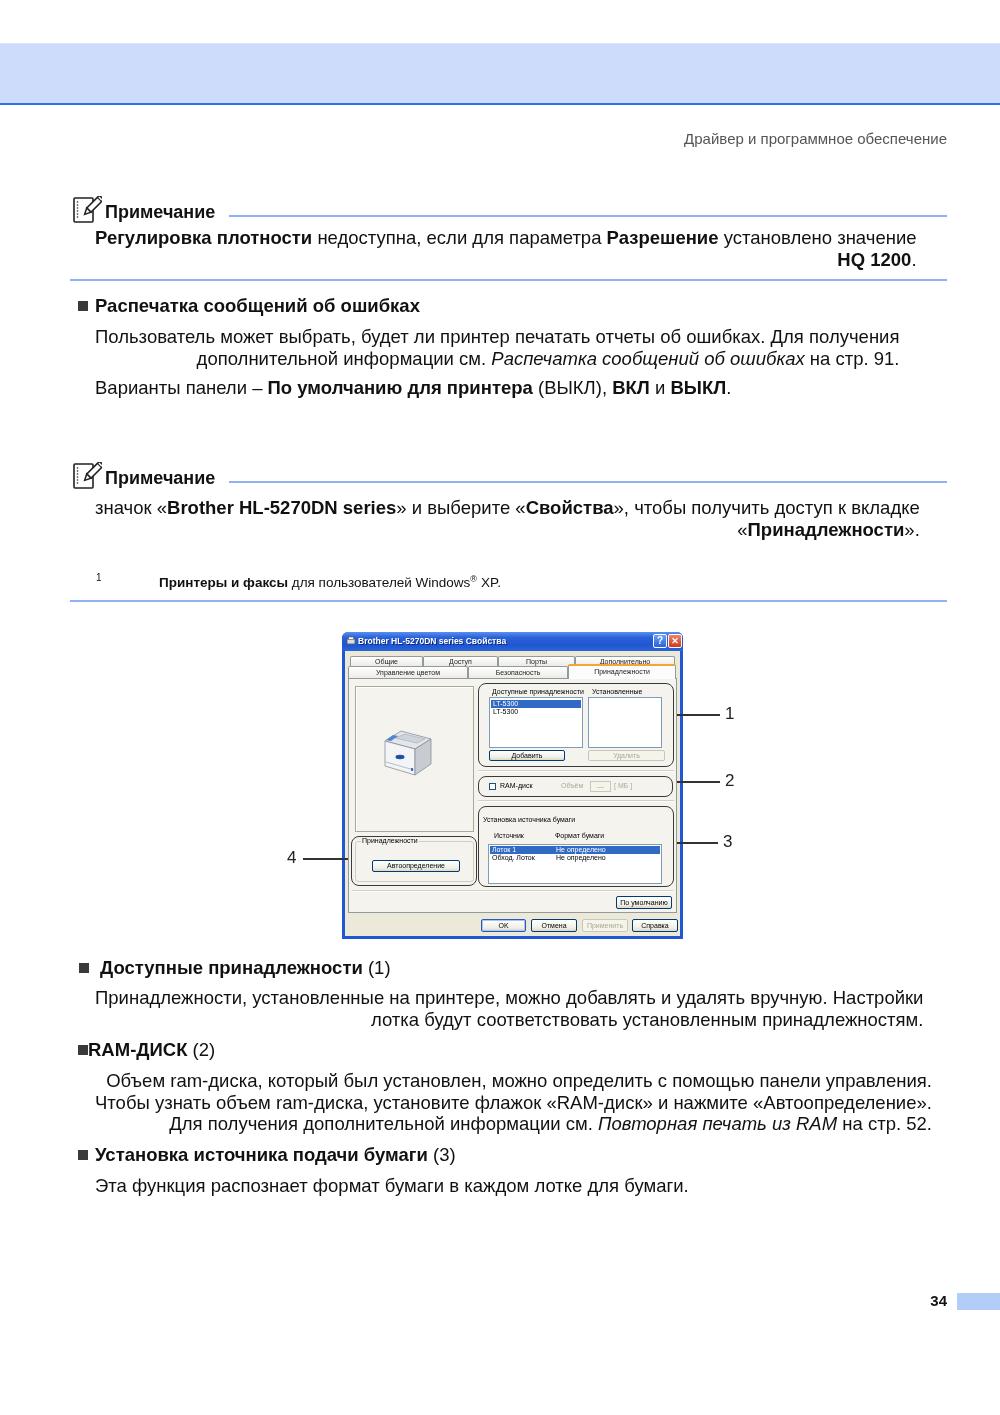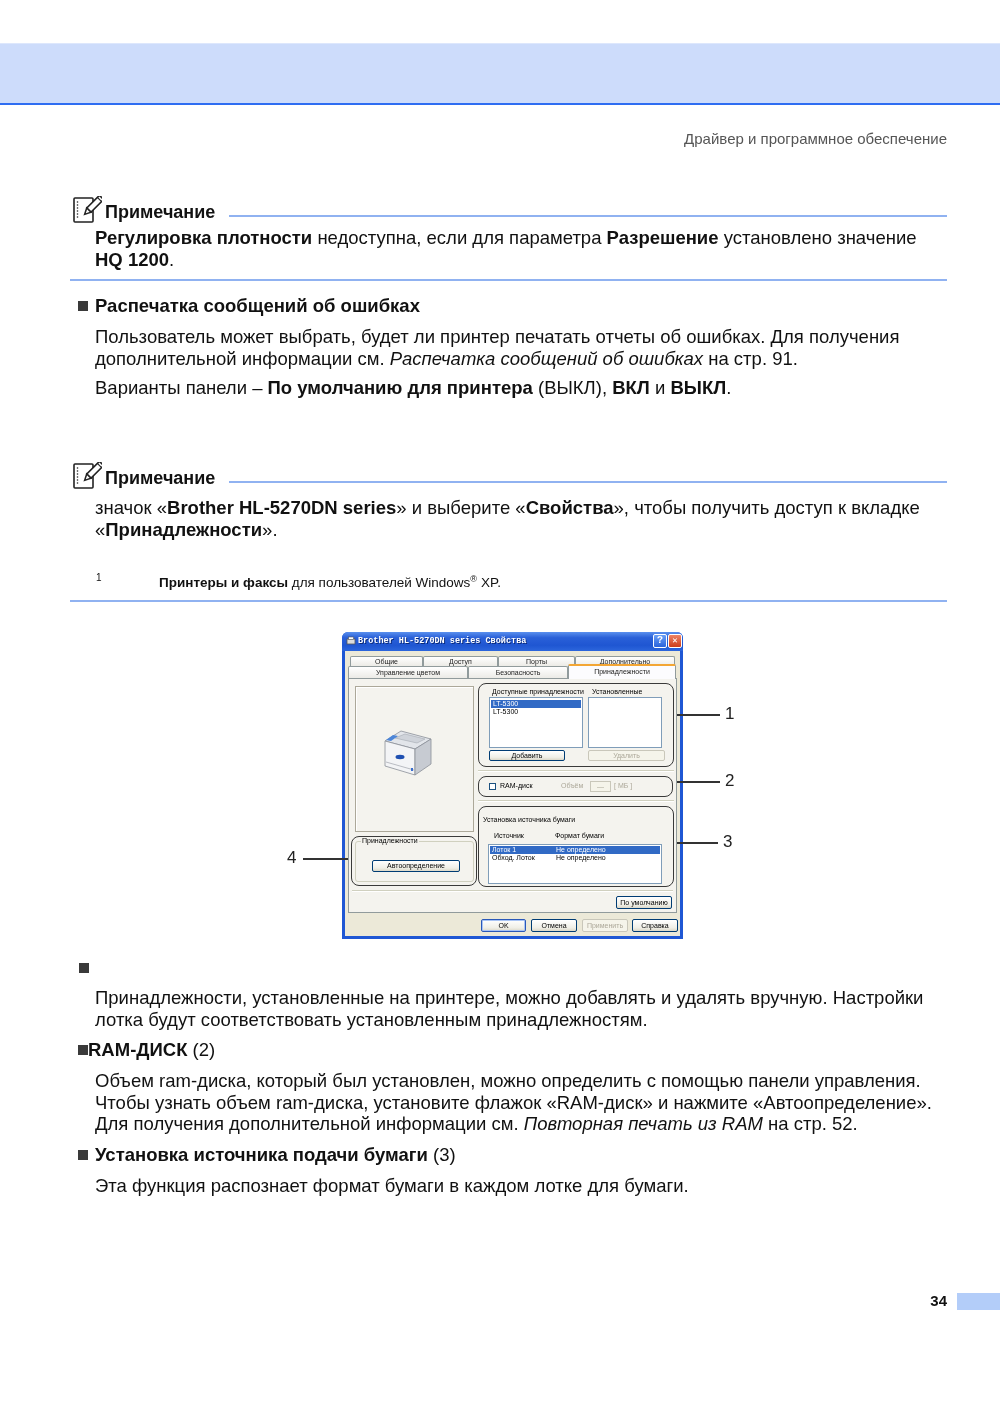--- a/index.html
+++ b/index.html
@@ -6,35 +6,35 @@
 *{box-sizing:border-box;}
 html,body{margin:0;padding:0;background:#fff;}
 #page{position:relative;width:1000px;height:1415px;overflow:hidden;font-family:"Liberation Sans",sans-serif;color:#111;background:#fff;}
 .abs{position:absolute;}
 .band{left:0;top:43px;width:1000px;height:62px;background:var(--band);border-top:1px solid #dde7fc;border-bottom:2px solid var(--accent);}
 .running{right:53px;top:130px;font-size:15px;line-height:18px;color:#555;white-space:nowrap;}
 .note-icon{width:29px;height:28px;}
 .note-title{font-size:18px;font-weight:bold;line-height:22px;white-space:nowrap;color:#111;}
 .rule{height:2px;background:var(--rule);}
 .textblock{font-size:18.5px;line-height:21.5px;white-space:nowrap;color:#111;}
-.textblock .line{height:21.5px;}
+.textblock .line{height:21.5px;text-align:right;}
 .b{font-weight:bold;}
 .i{font-style:italic;}
 .sup{font-size:0.68em;vertical-align:super;line-height:0;}
 .bullet{width:10px;height:10px;background:#3a3a3a;}
 .section-title{font-size:19.5px;font-weight:bold;line-height:22px;white-space:nowrap;color:#111;}
 .footnote{font-size:13.5px;line-height:16px;padding-left:40px;}
 .footnote .line{height:16px;}
 .fn-marker{font-size:10px;line-height:12px;color:#111;}
 .pagenum{right:53px;top:1292px;font-size:15px;font-weight:bold;line-height:18px;color:#111;}
 .pagetab{left:957px;top:1293px;width:43px;height:17px;background:var(--pagetab);}
 
 
 #dialog{left:342px;top:632px;width:341px;height:307px;background:#1f57d4;border-radius:6px 6px 0 0;font-family:"Liberation Sans",sans-serif;font-size:7px;color:#000;}
-.dlg-title{position:absolute;left:0;top:0;width:341px;height:19px;border-radius:6px 6px 0 0;background:linear-gradient(#5a90ee,#2a60d8 30%,#1f56d2 70%,#2c66dc);font-family:Liberation Mono, monospace;}
+.dlg-title{position:absolute;left:0;top:0;width:341px;height:19px;border-radius:6px 6px 0 0;background:linear-gradient(#5a90ee,#2a60d8 30%,#1f56d2 70%,#2c66dc);}
 .dlg-icon{position:absolute;left:4px;top:4px;width:10px;height:10px;}
 .dlg-title-text{position:absolute;left:16px;top:4px;font-size:8.5px;font-weight:bold;color:#fff;line-height:11px;white-space:nowrap;text-shadow:1px 1px 0 #0a2a7a;}
 .dlg-help{position:absolute;left:311px;top:2px;width:14px;height:14px;background:linear-gradient(#6a9ff6,#2a63dc);border:1px solid #fff;border-radius:2px;color:#fff;font-size:10px;font-weight:bold;text-align:center;line-height:12px;}
 .dlg-close{position:absolute;left:326px;top:2px;width:14px;height:14px;background:linear-gradient(#ee8466,#cc3c1a);border:1px solid #fff;border-radius:2px;color:#fff;font-size:9px;font-weight:bold;text-align:center;line-height:12px;}
 .client{position:absolute;left:3px;top:19px;width:335px;height:285px;background:#ece9d8;}
 .tab{position:absolute;background:linear-gradient(#ffffff,#ecebe6);border:1px solid #919b9c;border-bottom:none;border-radius:2px 2px 0 0;text-align:center;line-height:9px;font-size:7px;white-space:nowrap;color:#222;overflow:hidden;}
 .tab.row2{z-index:2;line-height:11px;}
 .tab.active{background:#fcfcfe;border-top:2px solid #f3a634;z-index:4;line-height:11px;}
 .panel{position:absolute;left:3px;top:27px;width:329px;height:235px;background:#f4f3ee;border:1px solid #919b9c;z-index:3;}
 .lbl{position:absolute;white-space:nowrap;font-size:7px;line-height:8px;color:#000;z-index:5;}
@@ -230,20 +230,23 @@
   <div class="cnum" style="left:725px;top:705px">1</div>
   <div class="cline" style="left:673px;top:781px;width:47px"></div>
   <div class="cnum" style="left:725px;top:772px">2</div>
   <div class="cline" style="left:674px;top:842px;width:44px"></div>
   <div class="cnum" style="left:723px;top:833px">3</div>
   <div class="cline" style="left:303px;top:858px;width:47px"></div>
   <div class="cnum" style="left:287px;top:849px">4</div>
 
 
   <div class="abs bullet" style="left:79px;top:963px"></div>
+  <div class="abs textblock" style="left:100px;top:957px">
+      <div class="line"><span class="b">Доступные принадлежности</span><span class=""> (1)</span></div>
+    </div>
   <div class="abs textblock" style="left:95px;top:987px">
       <div class="line"><span class="">Принадлежности, установленные на принтере, можно добавлять и удалять вручную. Настройки</span></div>
       <div class="line"><span class="">лотка будут соответствовать установленным принадлежностям.</span></div>
     </div>
 
   <div class="abs bullet" style="left:78px;top:1045px"></div>
   <div class="abs textblock" style="left:88px;top:1039px">
       <div class="line"><span class="b">RAM-ДИСК</span><span class=""> (2)</span></div>
     </div>
   <div class="abs textblock" style="left:95px;top:1070px">

